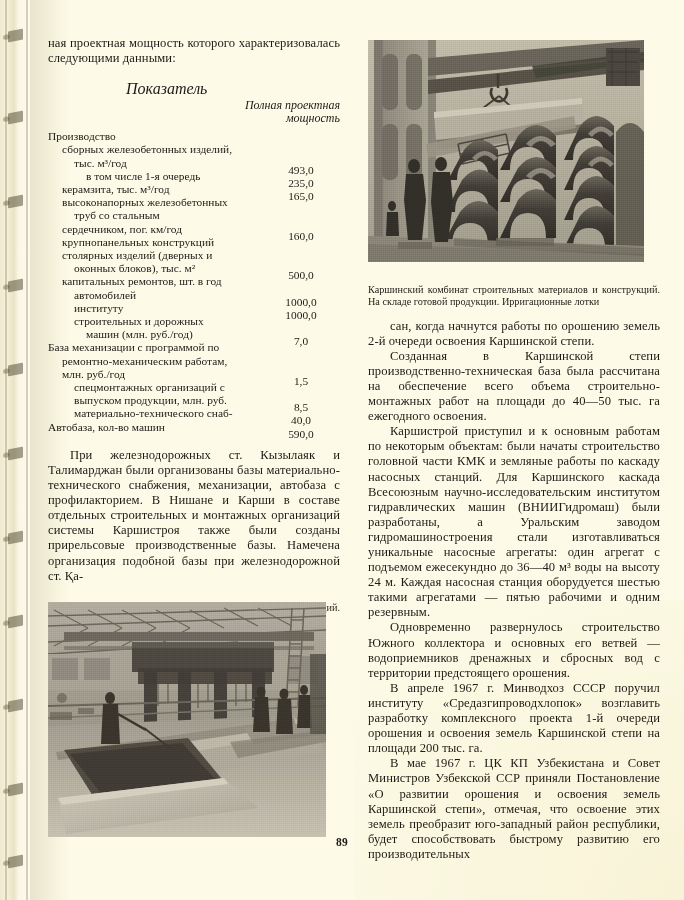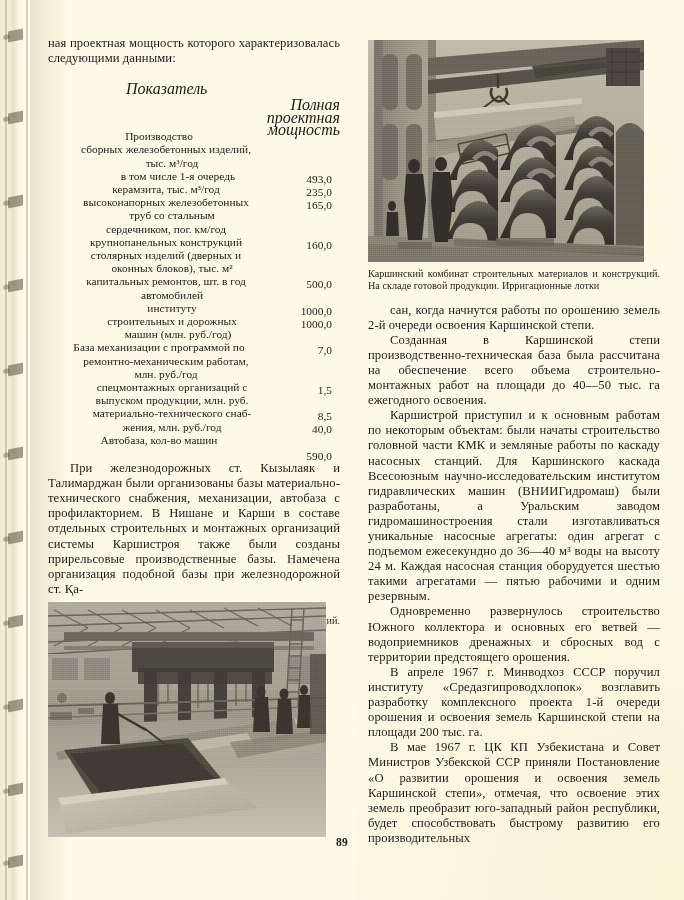--- a/index.html
+++ b/index.html
@@ -111,39 +111,38 @@
     top: 0;
     font-style: italic;
     font-size: 16px;
   }
   .tbl-head .h2 {
     position: absolute;
     right: 0;
     top: 17px;
     width: 112px;
     font-style: italic;
-    font-size: 16px;
+    font-size: 12px;
     line-height: 12.6px;
     text-align: right;
   }
   .trow {
     position: relative;
     min-height: 13.2px;
   }
   .trow .lbl {
     display: block;
     padding-right: 70px;
+  }
+  .trow .val {
+    position: absolute;
+    right: 8px;
+    top: 7px;
+    width: 62px;
     text-align: center;
-  }
-  .trow .val {
-    position: absolute;
-    right: 8px;
-    top: 16px;
-    width: 62px;
-    text-align: right;
     font-family: Liberation Serif, serif;
   }
   .i0 { padding-left: 0; }
   .i1 { padding-left: 14px; }
   .i2 { padding-left: 26px; }
   .i3 { padding-left: 38px; font-family: Liberation Serif, serif; }
 
   
   .caption {
     font-size: 10.2px;
@@ -292,23 +291,20 @@
           <div class="trow">
             <span class="lbl i2">спецмонтажных организаций с</span>
           </div>
           <div class="trow">
             <span class="lbl i2">выпуском продукции, млн. руб.</span>
             <span class="val">8,5</span>
           </div>
           <div class="trow">
             <span class="lbl i2">материально-технического снаб-</span>
             <span class="val">40,0</span>
-          </div>
-          <div class="trow">
-            <span class="lbl i2">жения, млн. руб./год</span>
           </div>
           <div class="trow">
             <span class="lbl i0">Автобаза, кол-во машин</span>
             <span class="val">590,0</span>
           </div>
         </div>
     </div>
 
     <p class="body" style="margin-top:14px;">При железнодорожных ст. Кызылаяк и Талимарджан были организованы базы материально-технического снабжения, механизации, автобаза с профилакторием. В Нишане и Карши в составе отдельных строительных и монтажных организаций системы Каршистроя также были созданы прирельсовые производственные базы. Намечена организация подобной базы при железнодорожной ст. Қа-</p>
 
@@ -523,21 +519,21 @@
         <ellipse cx="24" cy="166" rx="4" ry="5"></ellipse>
         <path d="M19 172 L30 172 L31 196 L18 196 Z"></path>
       </g>
 
       <path d="M86 198 L276 208 L276 216 L86 206 Z" fill="#5d5a52" opacity="0.45"></path>
     </svg>
     <div class="sepia"></div>
     <div class="grain"></div>
   </div>
 
-  <div class="col col-right" style="top:268px;">
+  <div class="col col-right" style="top:284px;">
     <p class="caption">Каршинский комбинат строительных материалов и конструкций. На складе готовой продукции. Ирригационные лотки</p>
     <div id="right-paragraphs" style="margin-top:11px;">
         <p class="body">сан, когда начнутся работы по орошению земель 2-й очереди освоения Каршинской степи.</p>
         <p class="body">Созданная в Каршинской степи производственно-техническая база была рассчитана на обеспечение всего объема строительно-монтажных работ на площади до 40—50 тыс. га ежегодного освоения.</p>
         <p class="body">Каршистрой приступил и к основным работам по некоторым объектам: были начаты строительство головной части КМК и земляные работы по каскаду насосных станций. Для Каршинского каскада Всесоюзным научно-исследовательским институтом гидравлических машин (ВНИИГидромаш) были разработаны, а Уральским заводом гидромашиностроения стали изготавливаться уникальные насосные агрегаты: один агрегат с подъемом ежесекундно до 36—40 м³ воды на высоту 24 м. Каждая насосная станция оборудуется шестью такими агрегатами — пятью рабочими и одним резервным.</p>
         <p class="body">Одновременно развернулось строительство Южного коллектора и основных его ветвей — водоприемников дренажных и сбросных вод с территории предстоящего орошения.</p>
         <p class="body">В апреле 1967 г. Минводхоз СССР поручил институту «Средазгипроводхлопок» возглавить разработку комплексного проекта 1-й очереди орошения и освоения земель Каршинской степи на площади 200 тыс. га.</p>
         <p class="body">В мае 1967 г. ЦК КП Узбекистана и Совет Министров Узбекской ССР приняли Постановление «О развитии орошения и освоения земель Каршинской степи», отмечая, что освоение этих земель преобразит юго-западный район республики, будет способствовать быстрому развитию его производительных</p>
       </div>
   </div>

